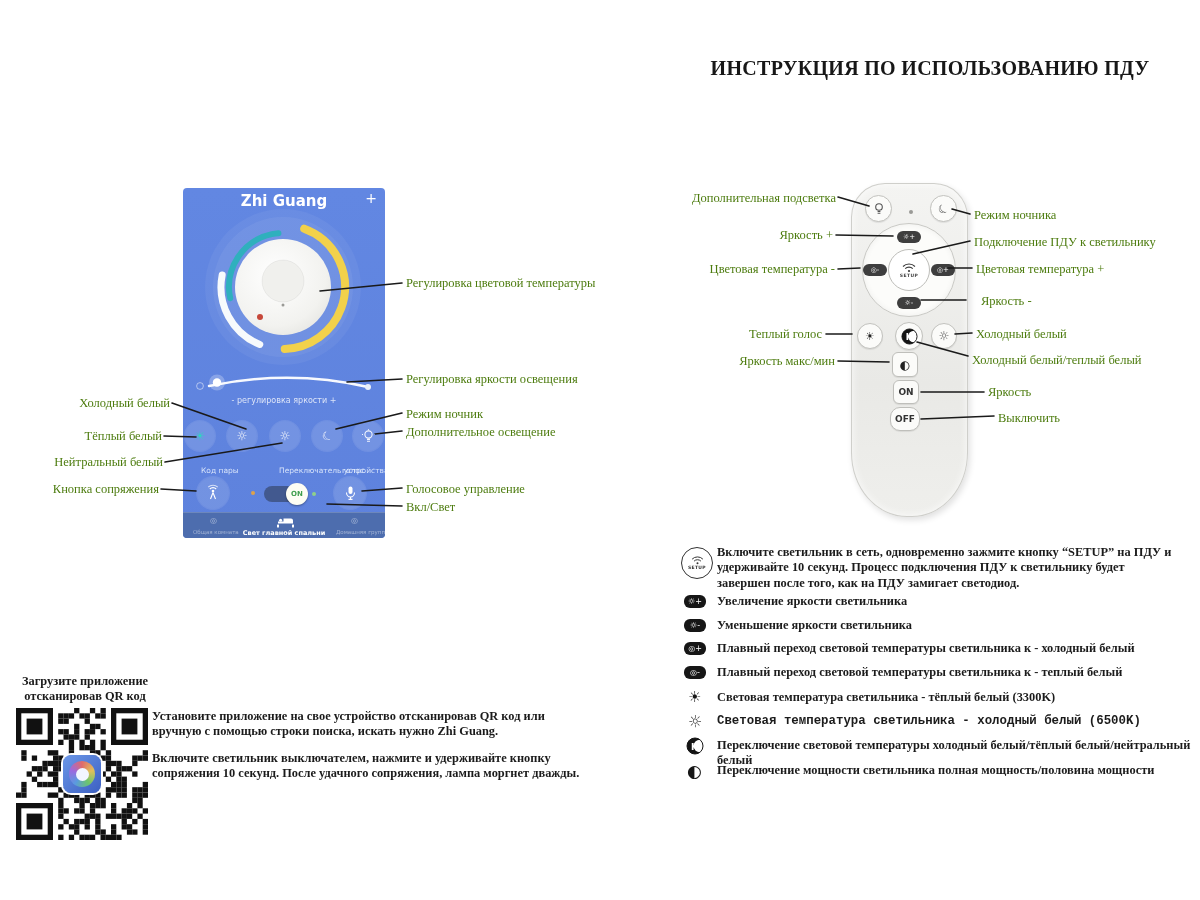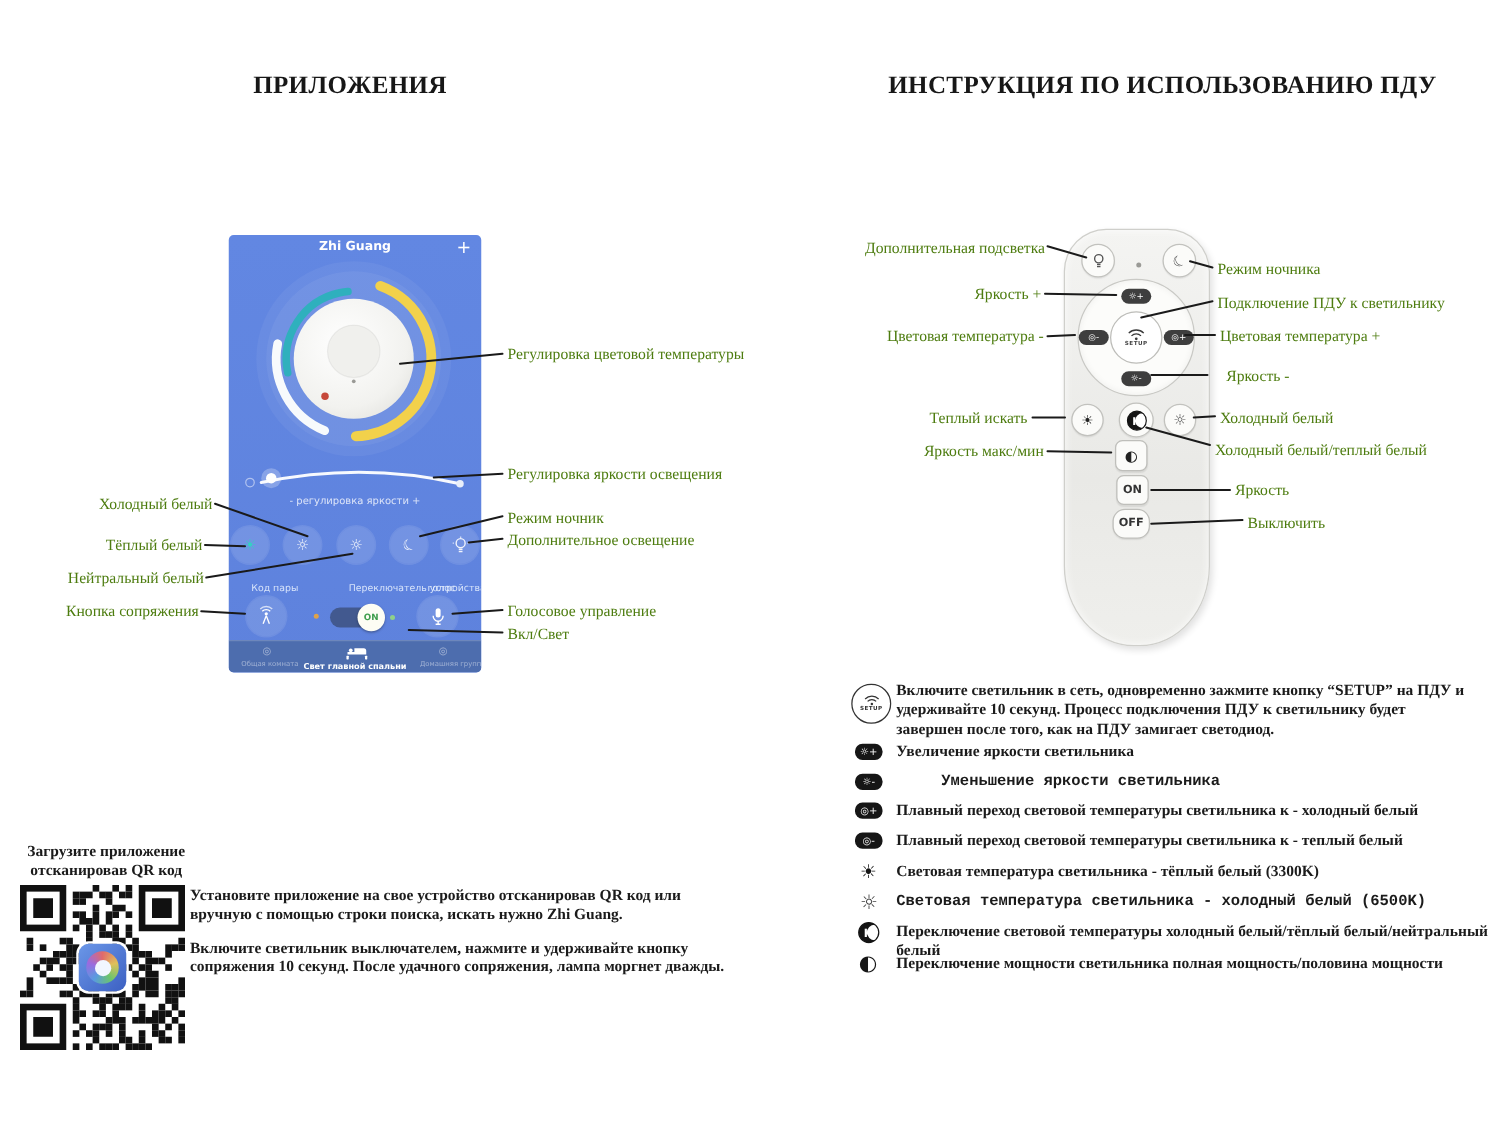--- a/index.html
+++ b/index.html
@@ -7,21 +7,21 @@
   body { position:relative; background:#ffffff; font-family:"Liberation Serif",serif; color:#1b1b1b; overflow:hidden; }
   .abs { position:absolute; }
   .title { font-weight:bold; font-size:20px; text-align:center; letter-spacing:.3px; color:#171717; }
   .callout { position:absolute; font-weight:normal; font-size:12.5px; white-space:nowrap; color:#4d7c0f; }
   .callout.r { text-align:right; }
   .para { position:absolute; font-weight:bold; font-size:12.4px; line-height:15.4px; color:#1b1b1b; }
   .sans { font-family:"DejaVu Sans",sans-serif; }
 
   
   #app { left:183px; top:188px; width:202px; height:350px; background:linear-gradient(180deg,#6287e2 0%,#5e82dd 100%); border-radius:4px; overflow:hidden; }
-  #app .hdr { position:absolute; left:0; top:4px; width:100%; text-align:center; color:#fff; font-weight:bold; font-size:10px; font-family:"DejaVu Sans",sans-serif; }
+  #app .hdr { position:absolute; left:0; top:4px; width:100%; text-align:center; color:#fff; font-weight:bold; font-size:15px; font-family:"DejaVu Sans",sans-serif; }
   #app .plus { position:absolute; right:8px; top:2px; color:#fff; font-size:14px; font-family:"DejaVu Sans",sans-serif; }
   .appcirc { position:absolute; border-radius:50%; background:rgba(255,255,255,.13); box-shadow:0 0 0 1px rgba(255,255,255,.10); display:flex; align-items:center; justify-content:center; }
   .slider-label { position:absolute; left:0; top:208px; width:100%; text-align:center; color:rgba(255,255,255,.78); font-size:8px; font-family:"DejaVu Sans",sans-serif; }
   .rowlabel { position:absolute; color:rgba(235,243,255,.85); font-size:7.5px; font-family:"DejaVu Sans",sans-serif; white-space:nowrap; }
   #toggle { position:absolute; left:81px; top:298px; width:42px; height:16px; border-radius:9px; background:#42598f; }
   #toggle .knob { position:absolute; right:-2px; top:-3px; width:22px; height:22px; border-radius:50%; background:#fdfdf4; box-shadow:0 1px 2px rgba(0,0,0,.35); display:flex; align-items:center; justify-content:center; font-family:"DejaVu Sans",sans-serif; font-size:7px; font-weight:bold; color:#3f9e4d; }
   .tdot { position:absolute; width:4px; height:4px; border-radius:50%; }
   #navbar { position:absolute; left:0; top:324px; width:202px; height:26px; background:#4d6dae; border-top:1px solid rgba(255,255,255,.18); }
   .navlbl { position:absolute; font-size:5.5px; font-family:"DejaVu Sans",sans-serif; color:rgba(255,255,255,.45); white-space:nowrap; filter:blur(.4px); }
   .navlbl.c { color:#fff; font-size:6.5px; filter:none; font-weight:bold; }
@@ -46,21 +46,20 @@
   #qr-logo .ring { width:26px; height:26px; border-radius:50%; background:conic-gradient(#e06a6a,#e0c05a,#6cc56c,#5a9ae0,#9a6ae0,#e06a6a); display:flex; align-items:center; justify-content:center; }
   #qr-logo .core { width:13px; height:13px; border-radius:50%; background:#f2f6ff; }
 
   #lines { position:absolute; left:0; top:0; pointer-events:none; }
   #lines line { stroke:#1a1a1a; stroke-width:1.6; stroke-linecap:round; }
 </style>
 </head>
 <body>
 
 <div class="abs title" style="left:60px; top:55px; width:440px; line-height:26px;">
-  <div>ПРИЛОЖЕНИЯ</div>
 </div>
 <div class="abs title" style="left:690px; top:57px; width:480px;">ИНСТРУКЦИЯ ПО ИСПОЛЬЗОВАНИЮ ПДУ</div>
 
 <div id="app" class="abs">
   <div class="hdr">Zhi Guang</div>
   <div class="plus">+</div>
 
   <svg class="abs" style="left:15px; top:17px;" width="170" height="166" viewBox="0 0 170 166">
     <defs>
       <radialGradient id="kg" cx="42%" cy="38%" r="75%">
@@ -204,21 +203,21 @@
   <div class="sqbtn" style="left:40px; top:168px; width:26px; height:25px;">
     <span class="sans" style="font-size:12px; color:#222;">◐</span>
   </div>
   <div class="sqbtn" style="left:41px; top:196px; width:26px; height:24px; font-size:9px;">ON</div>
   <div class="sqbtn" style="left:38px; top:223px; width:30px; height:24px; font-size:9px; border-radius:10px;">OFF</div>
 </div>
 
 <div class="callout r" style="left:676px; top:191px; width:160px;">Дополнительная подсветка</div>
 <div class="callout r" style="left:676px; top:228px; width:157px;">Яркость +</div>
 <div class="callout r" style="left:676px; top:262px; width:159px;">Цветовая температура -</div>
-<div class="callout r" style="left:666px; top:327px; width:156px;">Теплый искать</div>
+<div class="callout r" style="left:666px; top:327px; width:156px;">Теплый голос</div>
 <div class="callout r" style="left:676px; top:354px; width:159px;">Яркость макс/мин</div>
 <div class="callout" style="left:974px; top:208px;">Режим ночника</div>
 <div class="callout" style="left:974px; top:235px;">Подключение ПДУ к светильнику</div>
 <div class="callout" style="left:976px; top:262px;">Цветовая температура +</div>
 <div class="callout" style="left:970px; top:294px;margin-left:11px;">Яркость -</div>
 <div class="callout" style="left:976px; top:327px;">Холодный белый</div>
 <div class="callout" style="left:972px; top:353px;">Холодный белый/теплый белый</div>
 <div class="callout" style="left:988px; top:385px;">Яркость</div>
 <div class="callout" style="left:998px; top:411px;">Выключить</div>
 
@@ -229,21 +228,21 @@
     <circle cx="7" cy="8" r="1.1" fill="#333" stroke="none"></circle>
   </svg>
   <div class="sans" style="font-size:4.5px; font-weight:bold; color:#333; letter-spacing:.3px;">SETUP</div>
 </div>
 <div class="para" style="left:717px; top:545px; width:462px;">Включите светильник в сеть, одновременно зажмите кнопку “SETUP” на ПДУ и удерживайте 10 секунд. Процесс подключения ПДУ к светильнику будет завершен после того, как на ПДУ замигает светодиод.</div>
 
 <div class="lpill" style="left:684px; top:595px;">☼+</div>
 <div class="para" style="left:717px; top:594px;">Увеличение яркости светильника</div>
 
 <div class="lpill" style="left:684px; top:619px;">☼-</div>
-<div class="para" style="left:753px; top:618px;font-family:Liberation Mono, monospace;">Уменьшение яркости светильника</div>
+<div class="para" style="left:717px; top:618px;">Уменьшение яркости светильника</div>
 
 <div class="lpill" style="left:684px; top:642px;">◎+</div>
 <div class="para" style="left:717px; top:641px;">Плавный переход световой температуры светильника к - холодный белый</div>
 
 <div class="lpill" style="left:684px; top:666px;">◎-</div>
 <div class="para" style="left:717px; top:665px;">Плавный переход световой температуры светильника к - теплый белый</div>
 
 <span class="lsun" style="left:688px; top:688px; font-size:15px;">☀</span>
 <div class="para" style="left:717px; top:690px;">Световая температура светильника - тёплый белый (3300K)</div>
 

